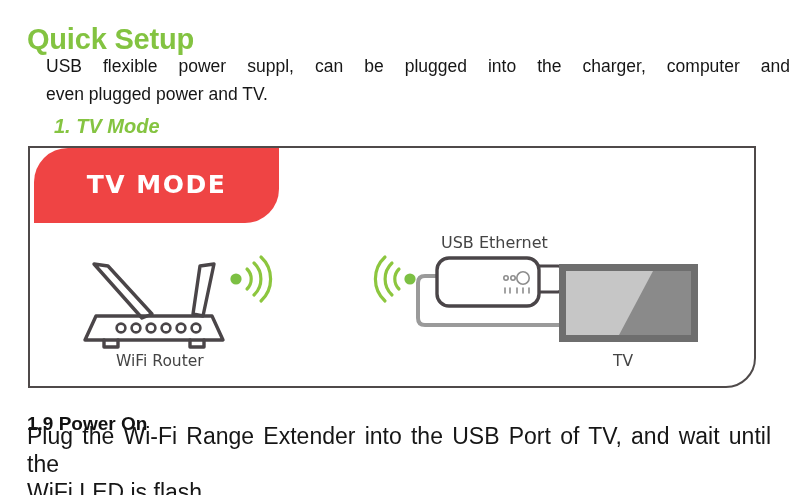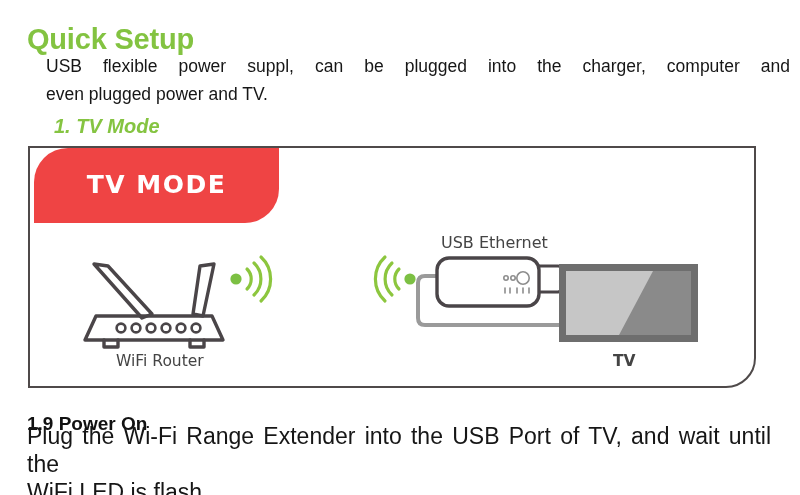--- a/index.html
+++ b/index.html
@@ -111,21 +111,21 @@
   .cap {
     position: absolute;
     font-family: "DejaVu Sans", sans-serif;
     color: #444444;
     font-size: 15.5px;
     white-space: nowrap;
   }
   .cap-router { left: 116px; top: 352px; }
   .cap-usb    { left: 441px; top: 233px; font-size: 16px; }
   .cap-eth    { left: 424px; top: 330px; font-size: 16px; }
-  .cap-tv     { left: 613px; top: 352px; font-weight: bold; }
+  .cap-tv     { left: 613px; top: 352px; }
 
   svg { display: block; }
   .illus {
     position: absolute;
     left: 0; top: 0;
     width: 800px;
     height: 495px;
     pointer-events: none;
   }
 

